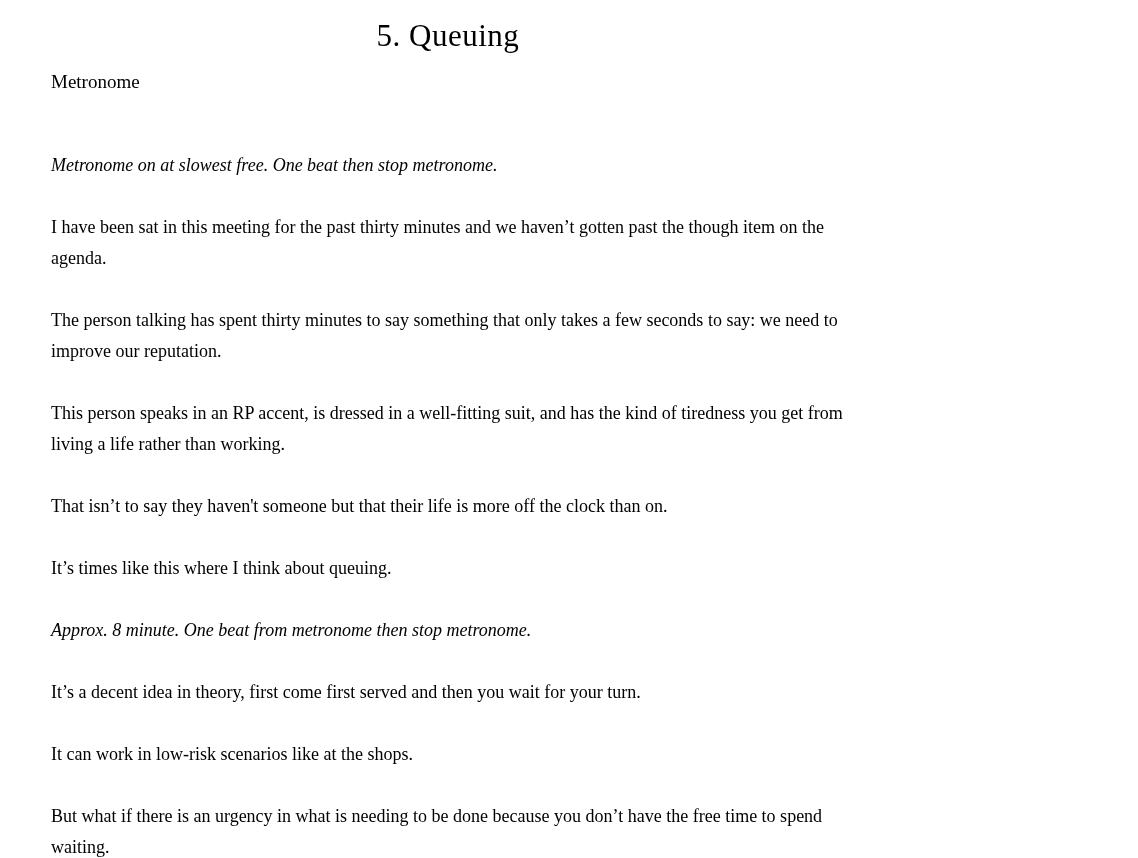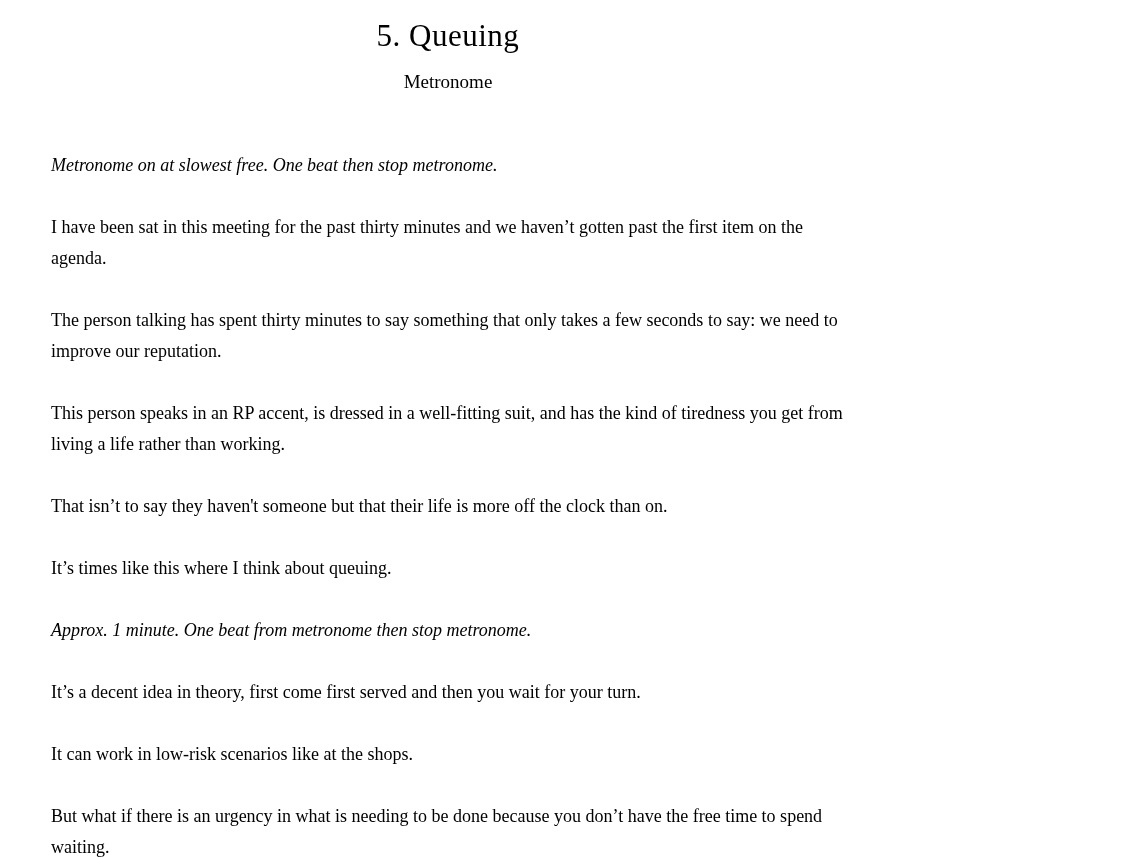--- a/index.html
+++ b/index.html
@@ -21,21 +21,21 @@
     }
     .title {
       font-size: 31px;
       font-weight: normal;
       text-align: center;
       margin: 0 0 8px 0;
       letter-spacing: 0.5px;
     }
     .subtitle {
       font-size: 19px;
-      text-align: center;
+      text-align: left;
       margin: 17px 0 11px 0;
     }
     .instruction {
       font-size: 19px;
       font-style: italic;
       text-align: center;
       margin: 0;
     }
     .body-text {
       margin-top: 57px;
@@ -51,23 +51,23 @@
   </style>
 </head>
 <body>
 
 <div class="doc">
   <h1 class="title">5. Queuing</h1>
   <div class="subtitle">Metronome</div>
 
   <div class="body-text">
     <p class="italic">Metronome on at slowest free. One beat then stop metronome.</p>
-    <p>I have been sat in this meeting for the past thirty minutes and we haven’t gotten past the first item on the agenda.</p>
+    <p>I have been sat in this meeting for the past thirty minutes and we haven’t gotten past the though item on the agenda.</p>
     <p>The person talking has spent thirty minutes to say something that only takes a few seconds to say: we need to improve our reputation.</p>
     <p>This person speaks in an RP accent, is dressed in a well-fitting suit, and has the kind of tiredness you get from living a life rather than working.</p>
     <p>That isn’t to say they haven't someone but that their life is more off the clock than on.</p>
     <p>It’s times like this where I think about queuing.</p>
-    <p class="italic">Approx. 1 minute. One beat from metronome then stop metronome.</p>
+    <p class="italic">Approx. 8 minute. One beat from metronome then stop metronome.</p>
     <p>It’s a decent idea in theory, first come first served and then you wait for your turn.</p>
     <p>It can work in low-risk scenarios like at the shops.</p>
     <p>But what if there is an urgency in what is needing to be done because you don’t have the free time to spend waiting.</p>
   </div>
 </div>
 
 </body></html>

